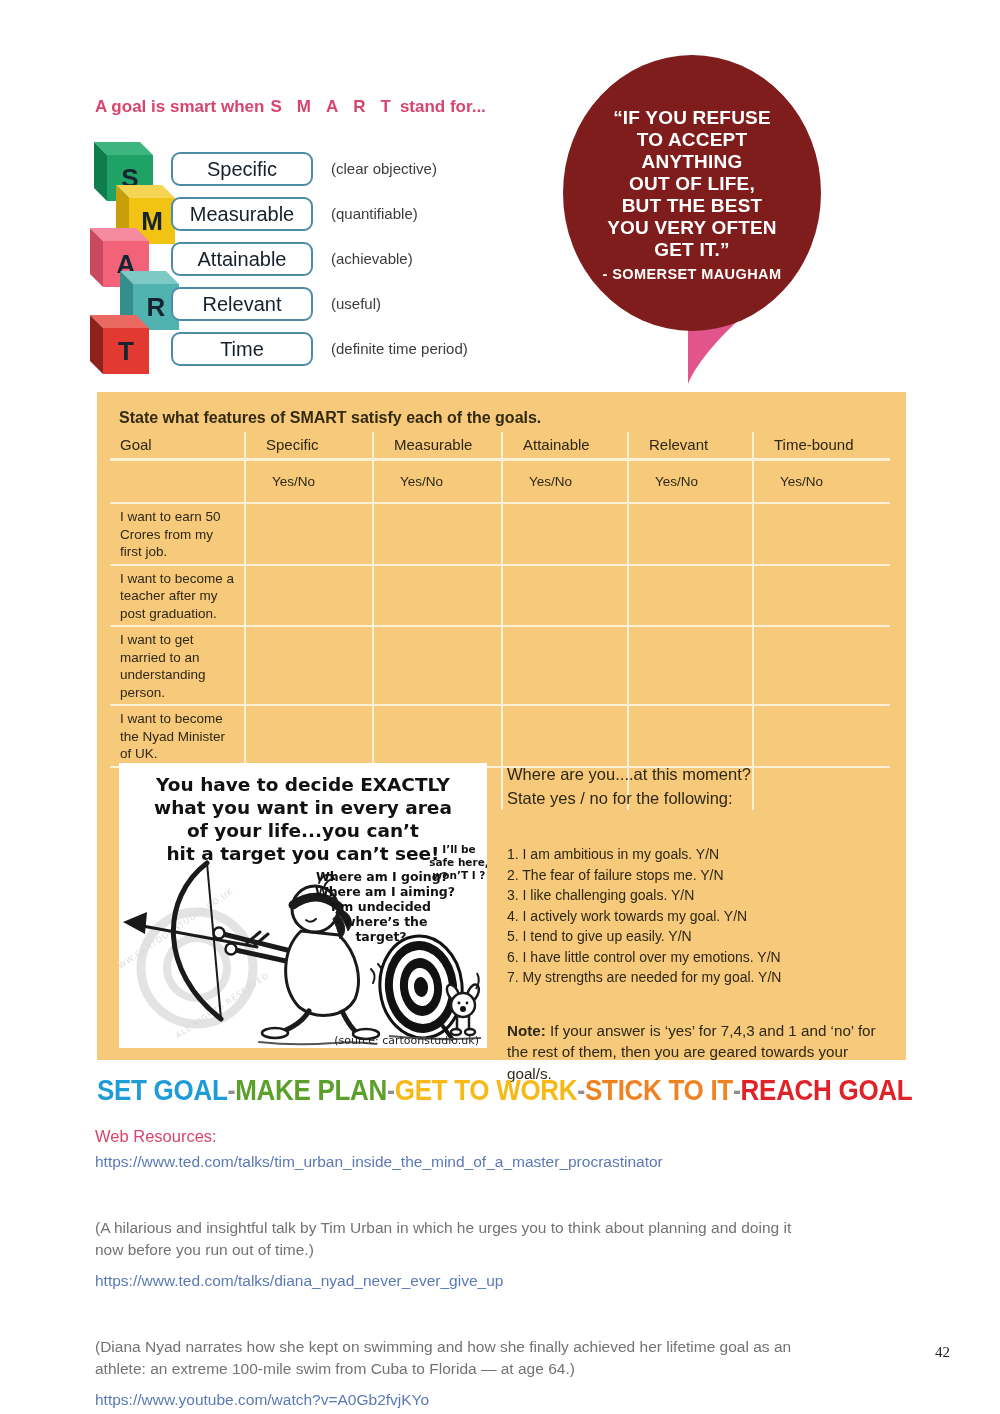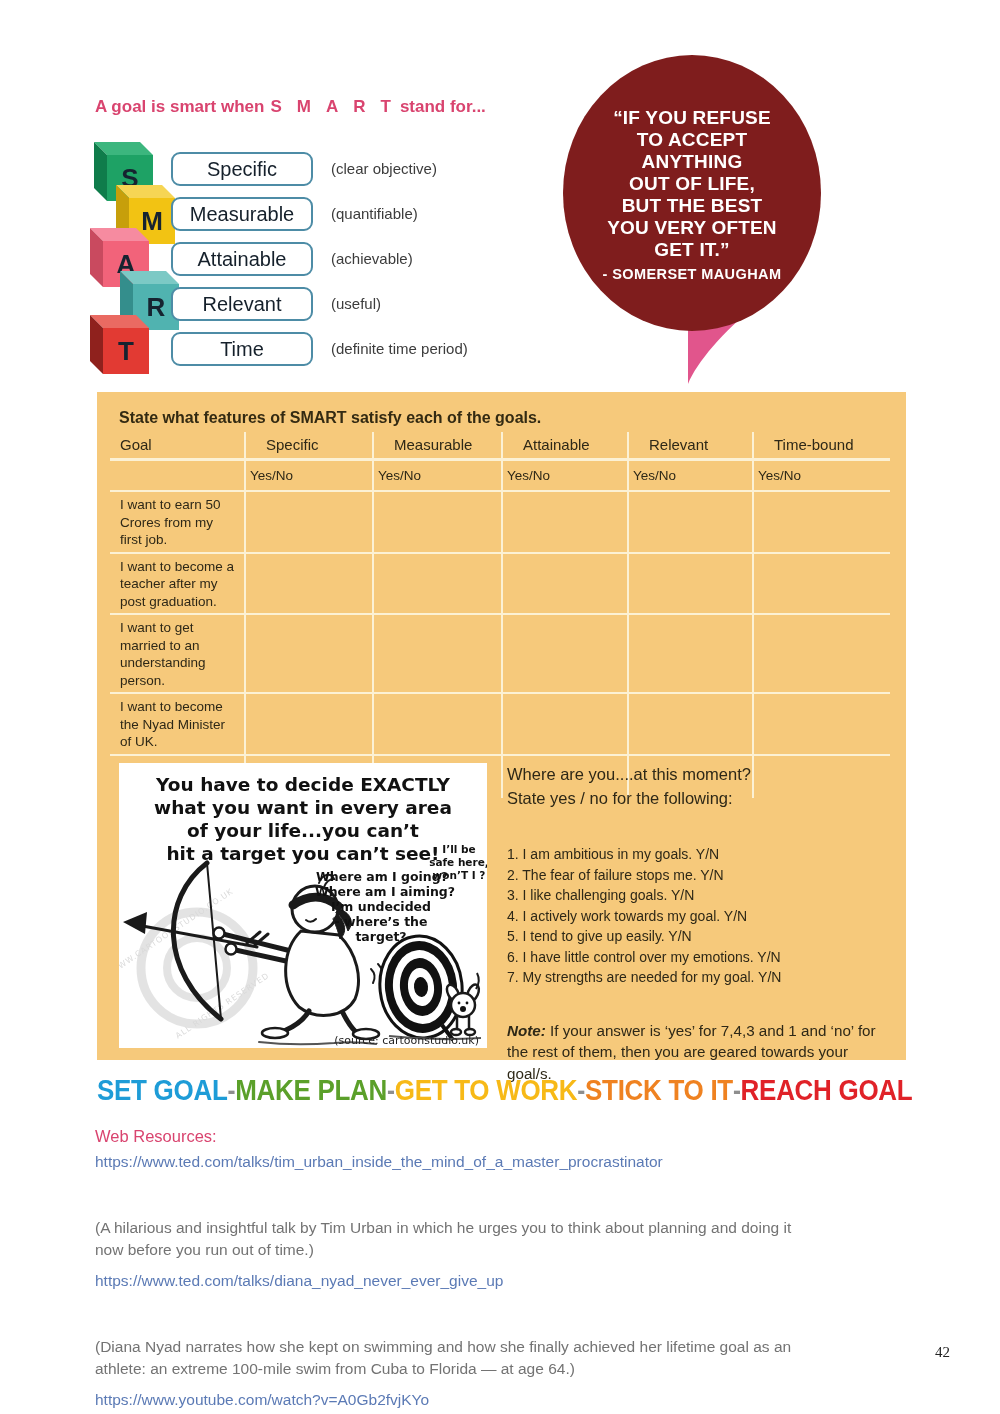--- a/index.html
+++ b/index.html
@@ -44,34 +44,34 @@
 
   
   .panel { position:absolute; left:97px; top:392px; width:809px; height:668px; background:#f6c97b; }
   .panel-heading { position:absolute; left:22px; top:17px; font-size:16px; font-weight:bold; color:#332a12; }
   .smart-table { position:absolute; left:13px; top:40px; width:780px; border-collapse:collapse; table-layout:fixed; }
   .smart-table td { border-right:2px solid #fcf1d4; border-bottom:2px solid #fcf1d4;
                     font-size:13.5px; color:#2e2817; vertical-align:top; padding:3px 6px 3px 10px; line-height:17.5px; }
   .smart-table td:last-child { border-right:none; }
   .smart-table tr.hdr td { font-size:15px; vertical-align:middle; padding-left:20px; border-bottom-width:3px; height:27px; line-height:16px; }
   .smart-table tr.hdr td:first-child { padding-left:10px; }
-  .smart-table tr.sub td { font-size:13.5px; vertical-align:middle; padding-left:4px; height:32px; }
+  .smart-table tr.sub td { font-size:13.5px; vertical-align:middle; padding-left:26px; height:44px; }
   .smart-table tr.last td { border-bottom:none; }
   .r1 td { height:53px; } .r2 td { height:55px; } .r3 td { height:65px; } .r4 td { height:58px; } .r5 td { height:37px; }
   .goal-cell { padding-top:4px !important; }
 
   
   .cartoon-box { position:absolute; left:22px; top:371px; width:368px; height:285px; background:#ffffff; }
 
   
   .checkin { position:absolute; left:410px; top:370px; width:386px; color:#2e2817; }
   .checkin .h1, .checkin .h2 { font-size:16.5px; font-weight:normal; line-height:24px; }
   .checkin .items { margin-top:34px; font-size:14px; line-height:20.5px; }
   .checkin .note { margin-top:32px; font-size:15.2px; line-height:21.5px; }
-  .checkin .note b { font-weight:bold;font-style:italic; }
+  .checkin .note b { font-weight:bold; }
 
   
   .banner { position:absolute; left:97px; top:1073px; width:810px; display:flex; justify-content:space-between;
             align-items:center; font-weight:800; font-size:26px; white-space:nowrap; transform:scaleY(1.12); transform-origin:top left; letter-spacing:-.3px; }
   .banner .seg0 { color:#1e9cd7; } .banner .seg1 { color:#5ba02a; } .banner .seg2 { color:#f7b917; }
   .banner .seg3 { color:#ef8221; } .banner .seg4 { color:#e02228; }
   .banner .dash { color:#8e8e8e; font-size:24px; }
 
   
   .resources { position:absolute; left:95px; top:1127px; width:715px; }

